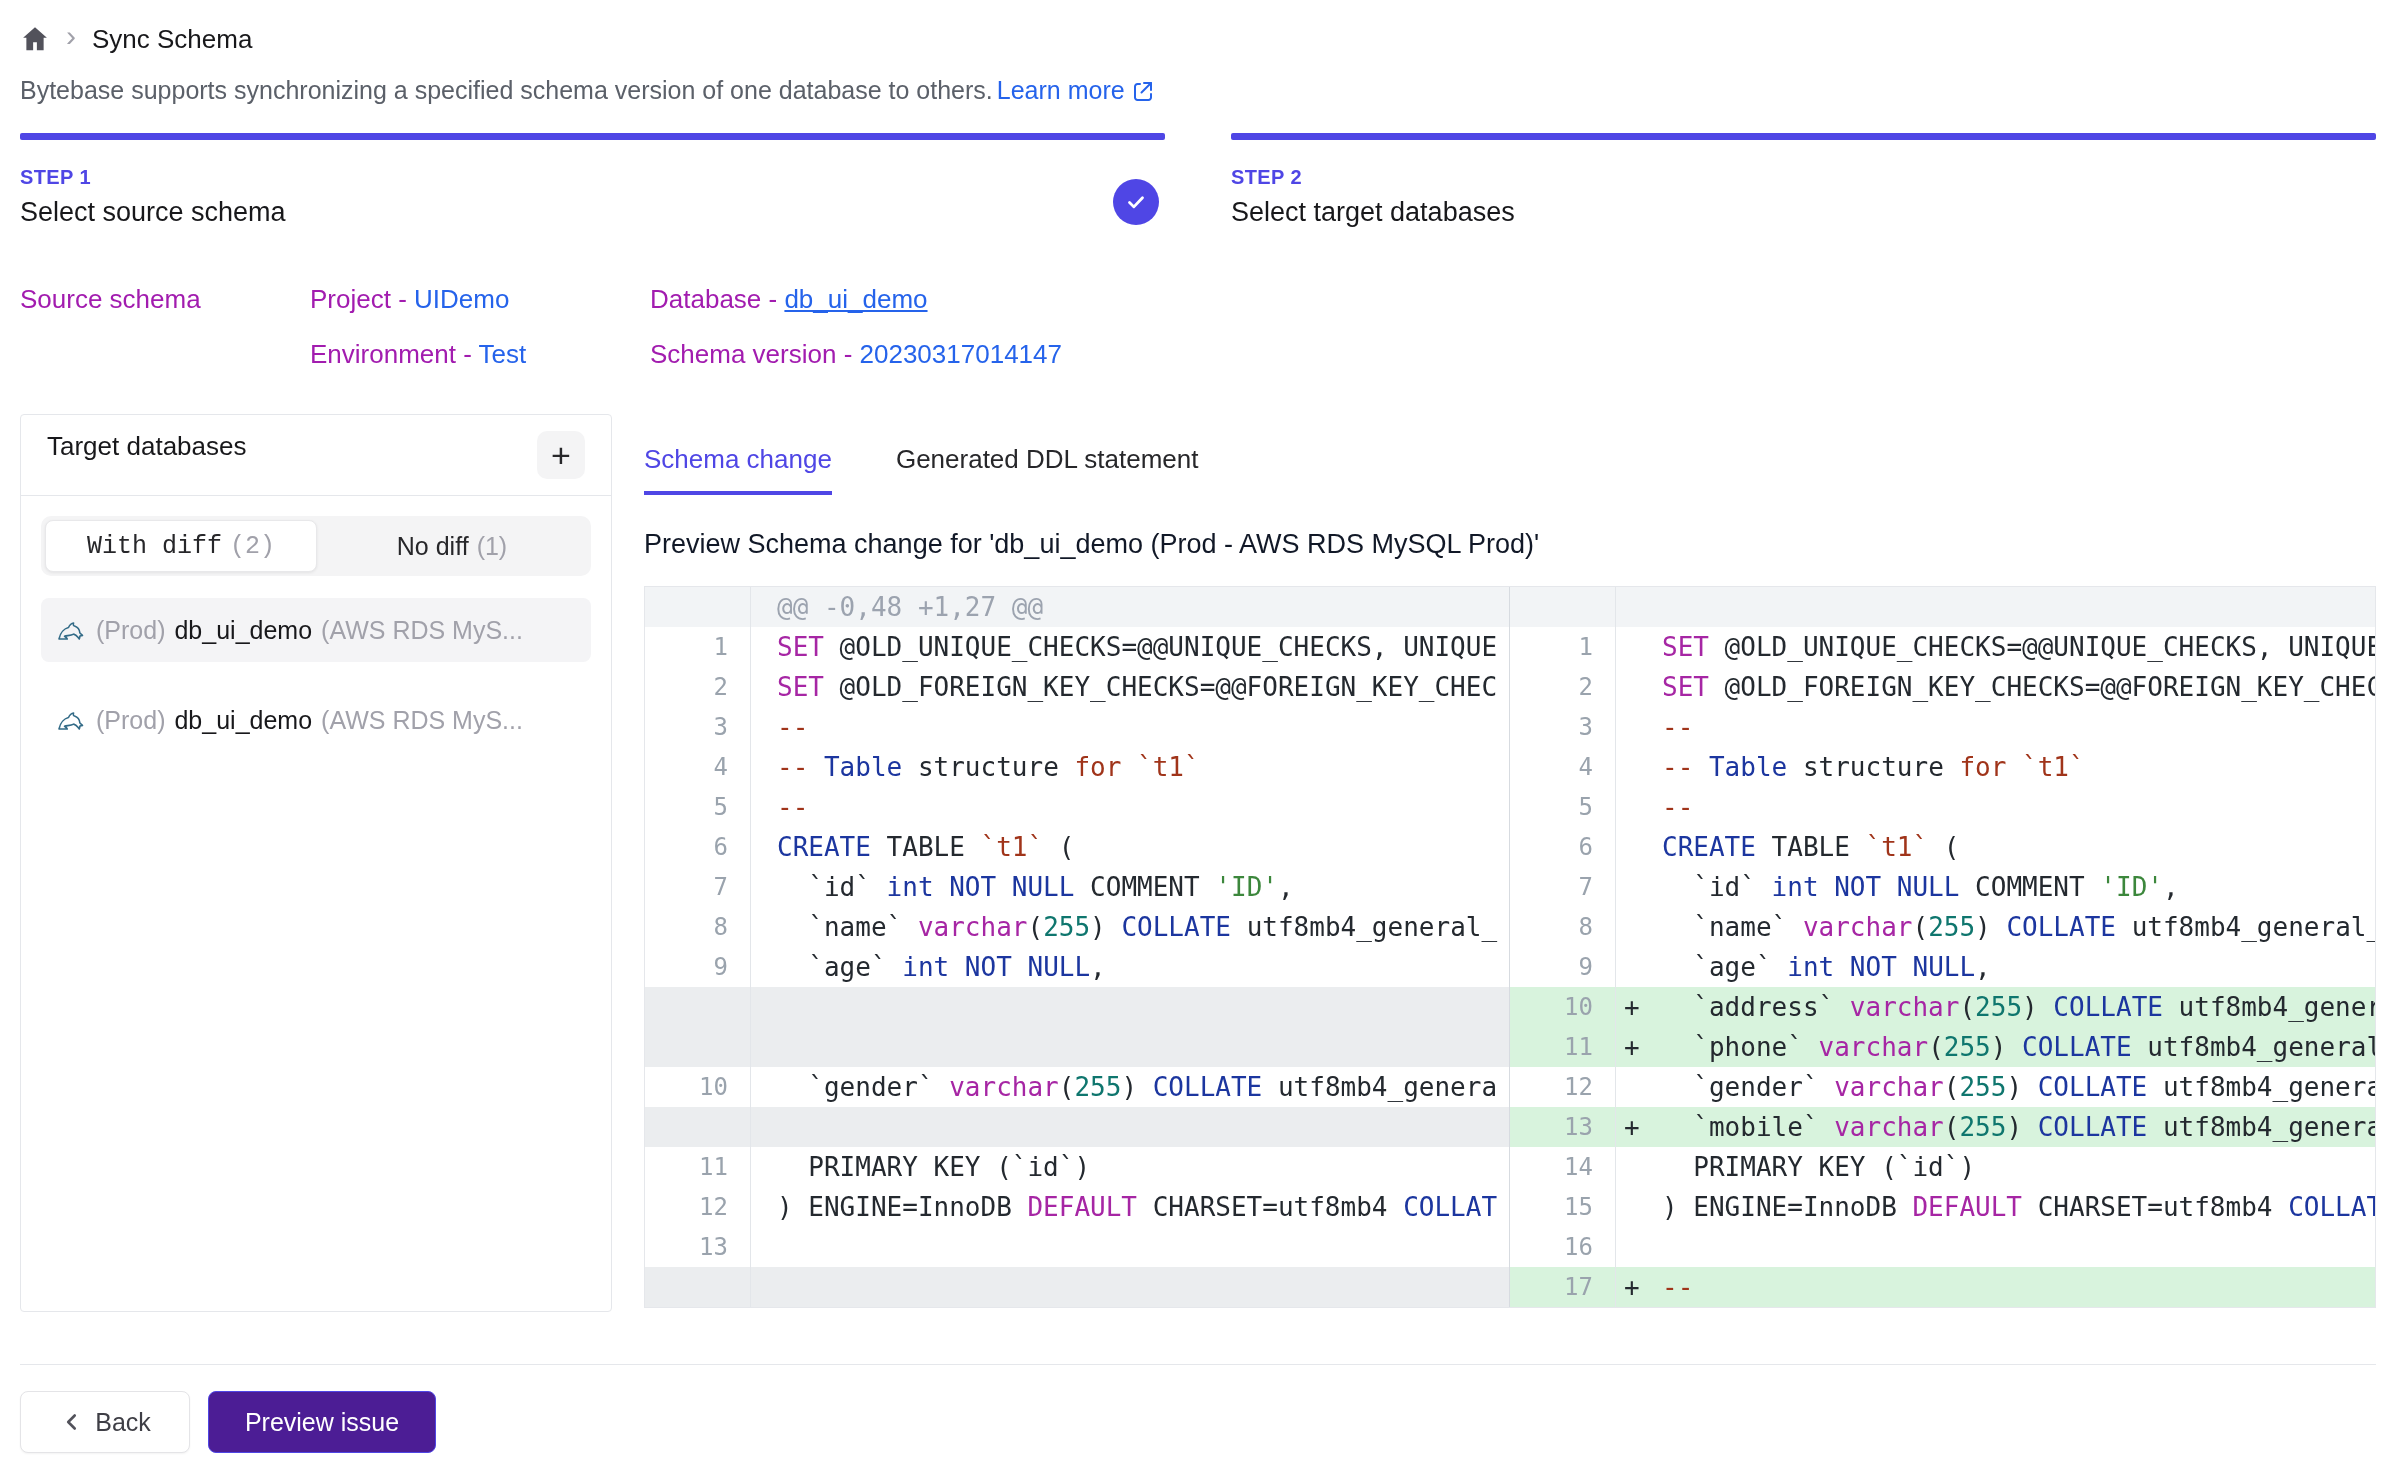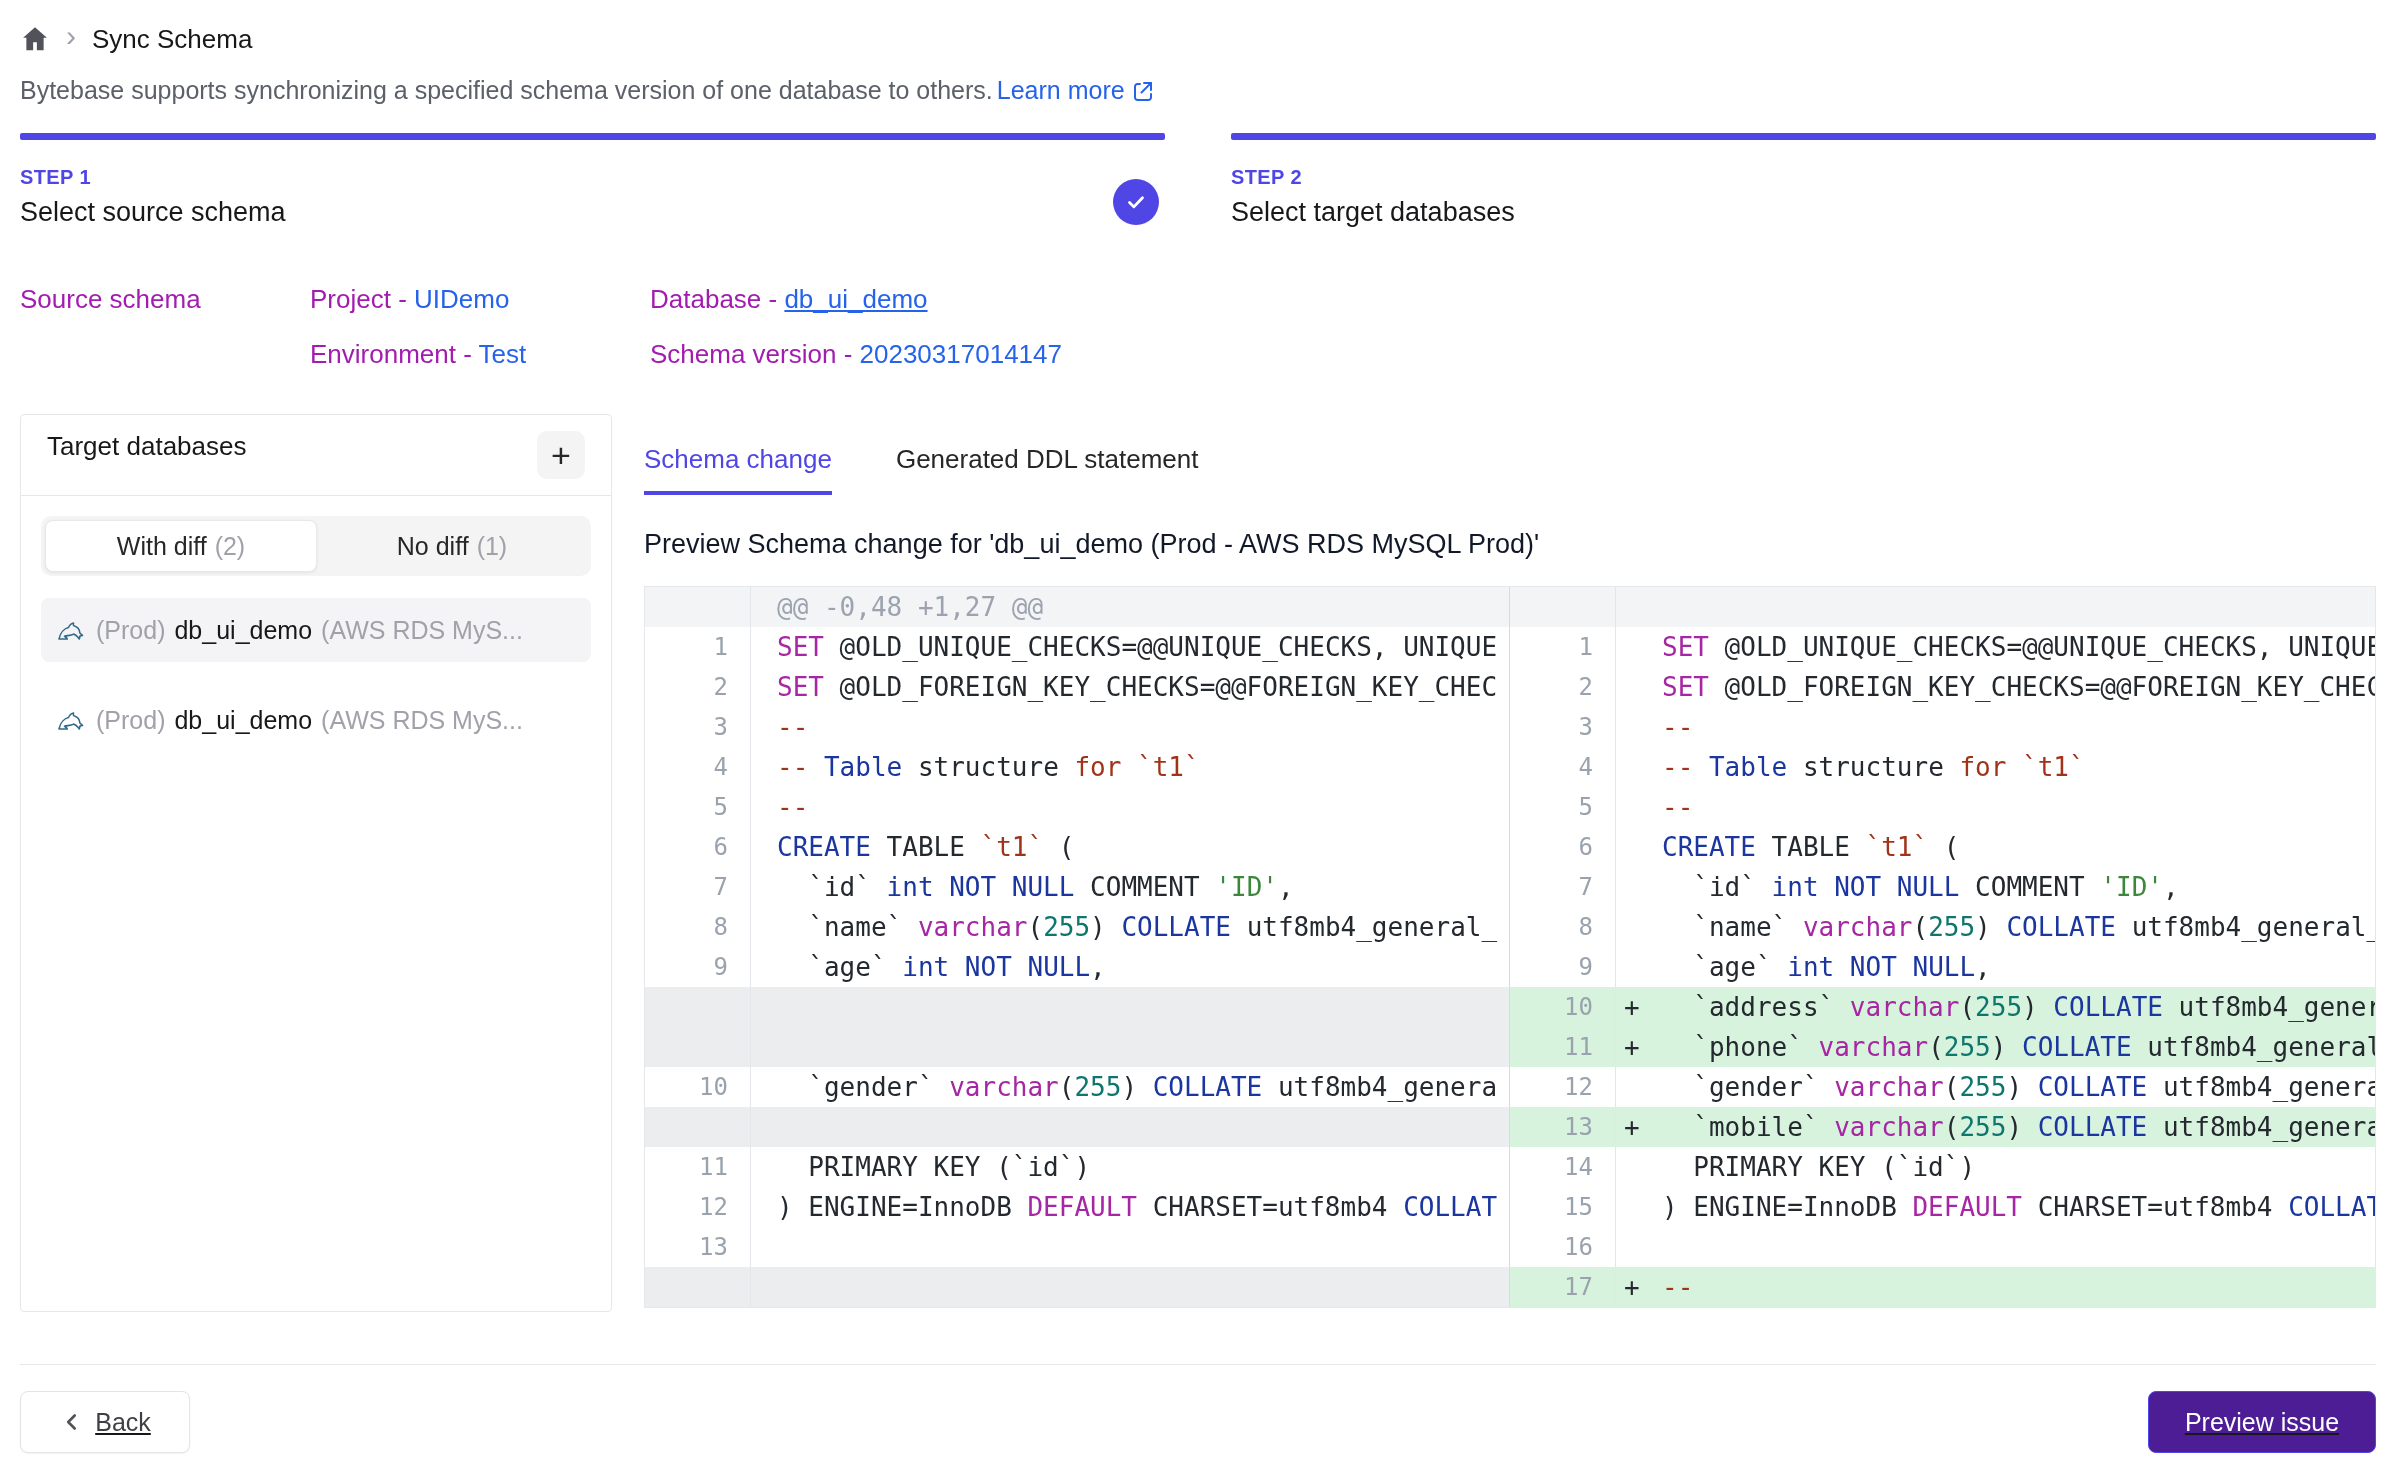--- a/index.html
+++ b/index.html
@@ -39,21 +39,21 @@
   .card { width:592px; min-height:898px; border:1px solid #e5e7eb; border-radius:4px; background:#fff; }
   .card-head { display:flex; justify-content:space-between; padding:16px 26px; }
   .card-head .ct { font-size:26px; font-weight:500; }
   .plus-btn { width:48px; height:48px; border-radius:10px; background:#f4f4f5; border:none; cursor:pointer;
               font-size:34px; line-height:1; color:#27272a; display:flex; align-items:center; justify-content:center; }
   .card-div { border-top:1px solid #e5e7eb; }
   .toggle { margin:20px 20px 0 20px; background:#f4f4f5; border-radius:10px; padding:4px; display:flex; height:60px; }
   .seg { flex:1; display:flex; align-items:center; justify-content:center; gap:8px; font-size:25px;
          color:#27272a; border-radius:8px; cursor:pointer; }
   .seg .cnt { color:#a1a1aa; }
-  .seg.active { background:#fff; border:1px solid #e8e8ea; box-shadow:0 1px 3px rgba(0,0,0,.07); }
+  .seg.active { background:#fff; border:1px solid #e8e8ea; box-shadow:0 1px 3px rgba(0,0,0,.07);font-family:Liberation Mono, monospace; }
   .dblist { margin:22px 20px 0 20px; display:flex; flex-direction:column; gap:26px; }
   .dbitem { height:64px; border-radius:8px; padding:0 14px; display:flex; align-items:center; gap:9px;
             font-size:25px; cursor:pointer; overflow:hidden; }
   .dbitem.selected { background:#f4f4f6; }
   .dbitem .muted { color:#a1a1aa; white-space:nowrap; }
   .dbitem .dbname { color:#18181b; font-weight:500; white-space:nowrap; }
   .dbitem .inst { overflow:hidden; text-overflow:ellipsis; }
   .dbicon { width:32px; height:32px; flex-shrink:0; }
 
   
@@ -76,21 +76,21 @@
   .drow.header { background:#f2f4f6; }
   .drow.header .code { color:#9ca3af; }
   .drow.spacer { background:#ebedef; }
   .drow.add { background:#d8f3dd; }
   
   .tk-d { color:#24292f; } .tk-p { color:#a626a4; } .tk-b { color:#1c369f; }
   .tk-t { color:#0f766e; } .tk-g { color:#3c873c; } .tk-r { color:#a0341a; } .tk-gr { color:#9ca3af; }
 
   
   .footer-div { margin-top:52px; border-top:1px solid #e5e7eb; }
-  .footer { margin-top:26px; display:flex; justify-content:space-between; gap:18px; padding-right:0;text-decoration:underline; }
+  .footer { margin-top:26px; display:flex; justify-content:flex-start; gap:18px; padding-right:0; }
   .btn { height:62px; border-radius:8px; font-size:25px; display:flex; align-items:center; justify-content:center;
          cursor:pointer; }
   .btn.back { width:170px; background:#fff; border:1px solid #e4e4e7; color:#3f3f46; gap:10px;
               box-shadow:0 1px 2px rgba(0,0,0,.05); }
   .btn.primary { width:228px; background:#4c1d95; border:1px solid #4f46e5; color:#fff; font-weight:500; }
   svg { display:block; }
 </style>
 </head>
 <body>
 

